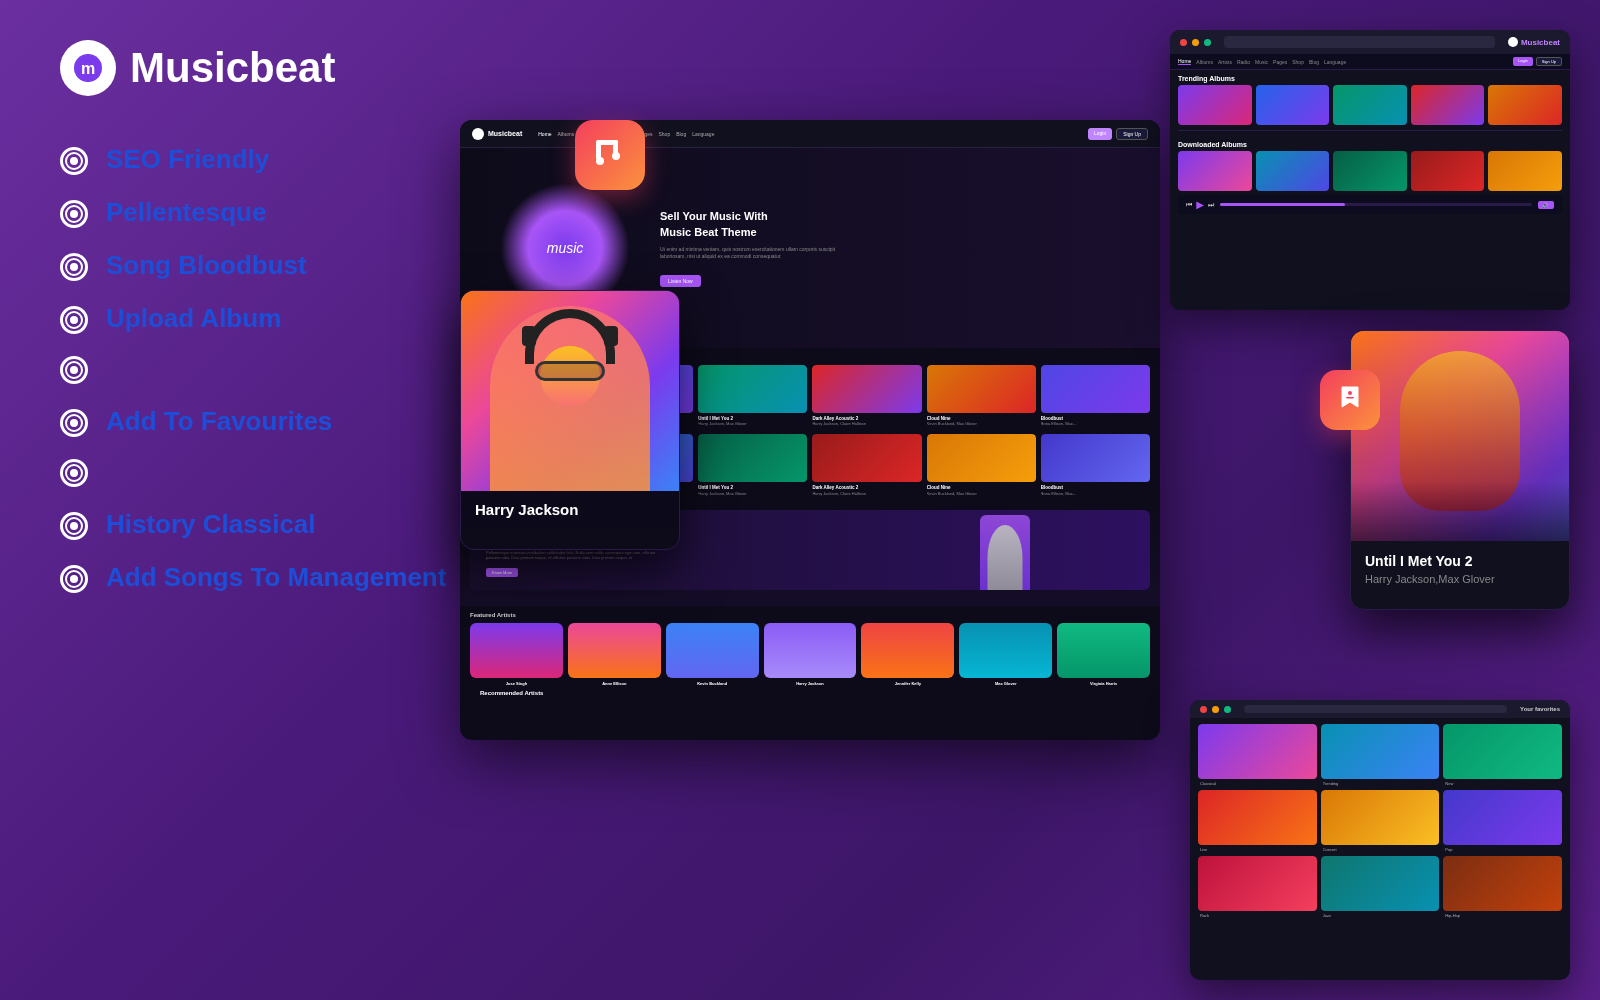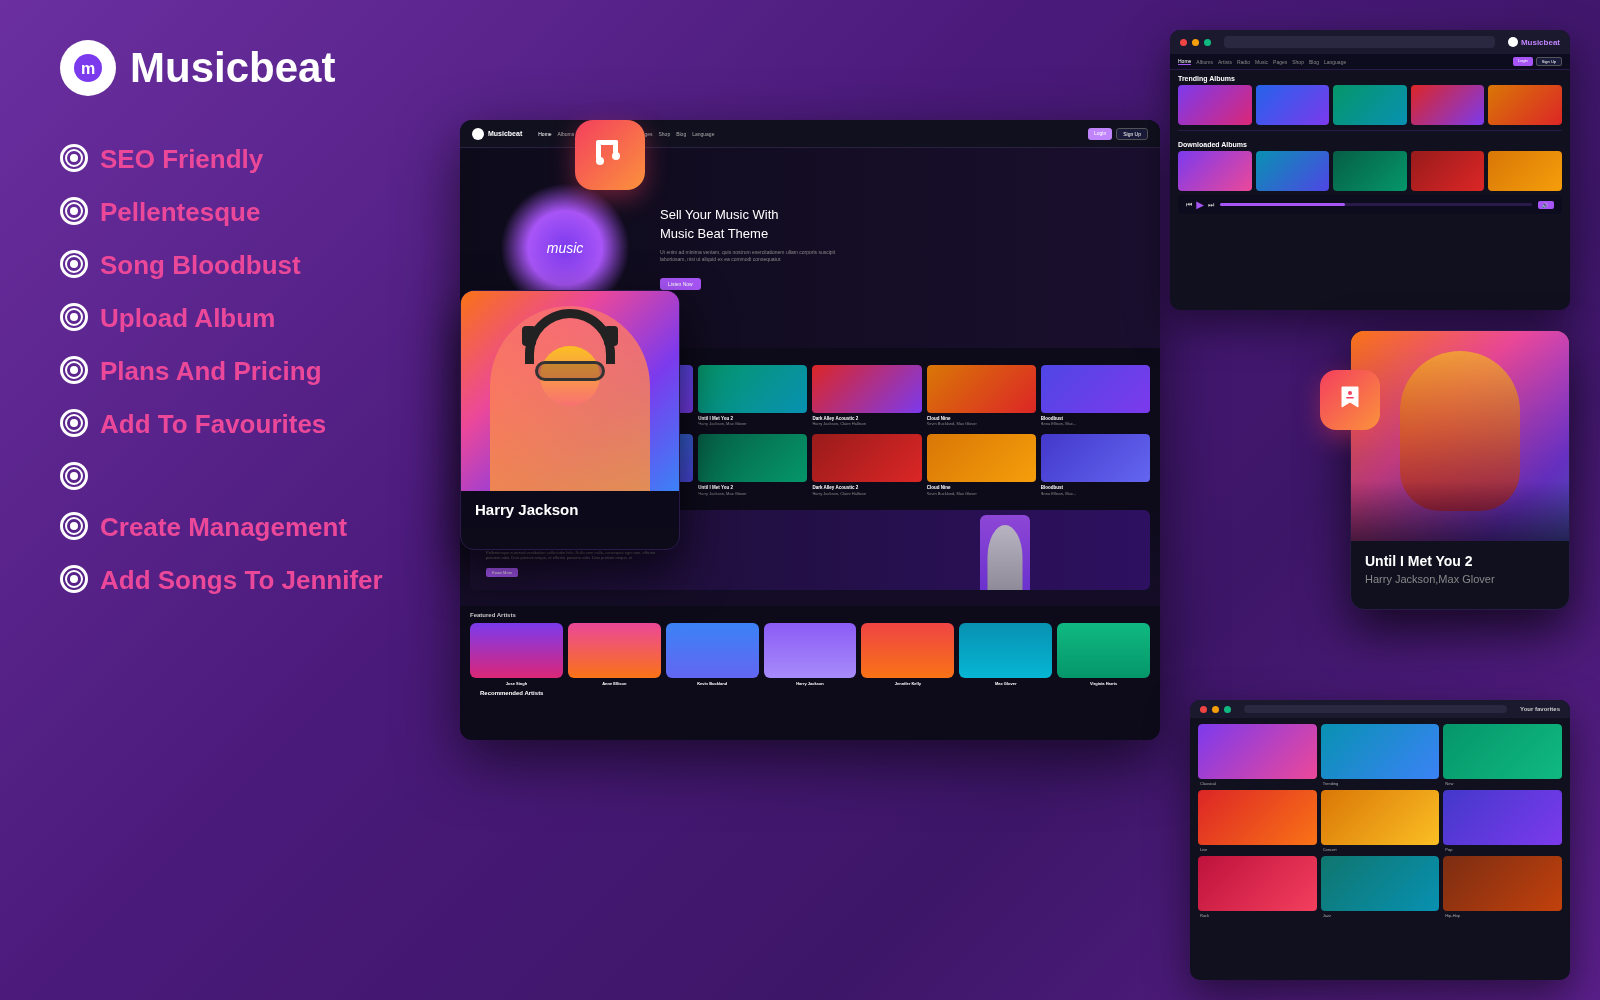--- a/index.html
+++ b/index.html
@@ -48,23 +48,23 @@
 
     .feature-list {
       list-style: none;
       display: flex;
       flex-direction: column;
       gap: 22px;
     }
 
     .feature-item {
       display: flex;
-      align-items: flex-start;
-      gap: 12px;
-      color: #ec4899;
+      align-items: flex-end;
+      gap: 18px;
+      color: #1d4ed8;
       font-size: 26px;
       font-weight: 700;
     }
 
     
     .disc-icon {
       width: 28px;
       height: 28px;
       border-radius: 50%;
       border: 3px solid white;
@@ -196,22 +196,22 @@
       font-weight: 300;
       z-index: 2;
     }
 
     .hero-content {
       margin-left: 200px;
     }
 
     .hero-title {
       color: white;
-      font-size: 13px;
-      font-weight: 400;
+      font-size: 11px;
+      font-weight: 700;
       line-height: 1.4;
       margin-bottom: 6px;
     }
 
     .hero-desc {
       color: #888;
       font-size: 5px;
       line-height: 1.5;
       max-width: 200px;
       margin-bottom: 8px;
@@ -704,36 +704,35 @@
     <li class="feature-item">
       <span class="disc-icon"></span>
       <span>Song Bloodbust</span>
     </li>
     <li class="feature-item">
       <span class="disc-icon"></span>
       <span>Upload Album</span>
     </li>
     <li class="feature-item">
       <span class="disc-icon"></span>
-      <span>Plans And Pricing</span>
     </li>
     <li class="feature-item">
       <span class="disc-icon"></span>
       <span>Add To Favourites</span>
     </li>
     <li class="feature-item">
       <span class="disc-icon"></span>
     </li>
     <li class="feature-item">
       <span class="disc-icon"></span>
-      <span>Create Management</span>
+      <span>History Classical</span>
     </li>
     <li class="feature-item">
       <span class="disc-icon"></span>
-      <span>Add Songs To Jennifer</span>
+      <span>Add Songs To Management</span>
     </li>
   </ul>
 </div>
 
 <div class="float-icon-1">
   <span class="float-icon-inner">
     <svg width="36" height="36" viewBox="0 0 36 36">
       <rect x="4" y="8" width="5" height="18" fill="white" rx="2"></rect>
       <rect x="4" y="6" width="22" height="5" fill="white" rx="2"></rect>
       <rect x="21" y="6" width="5" height="14" fill="white" rx="2"></rect>

